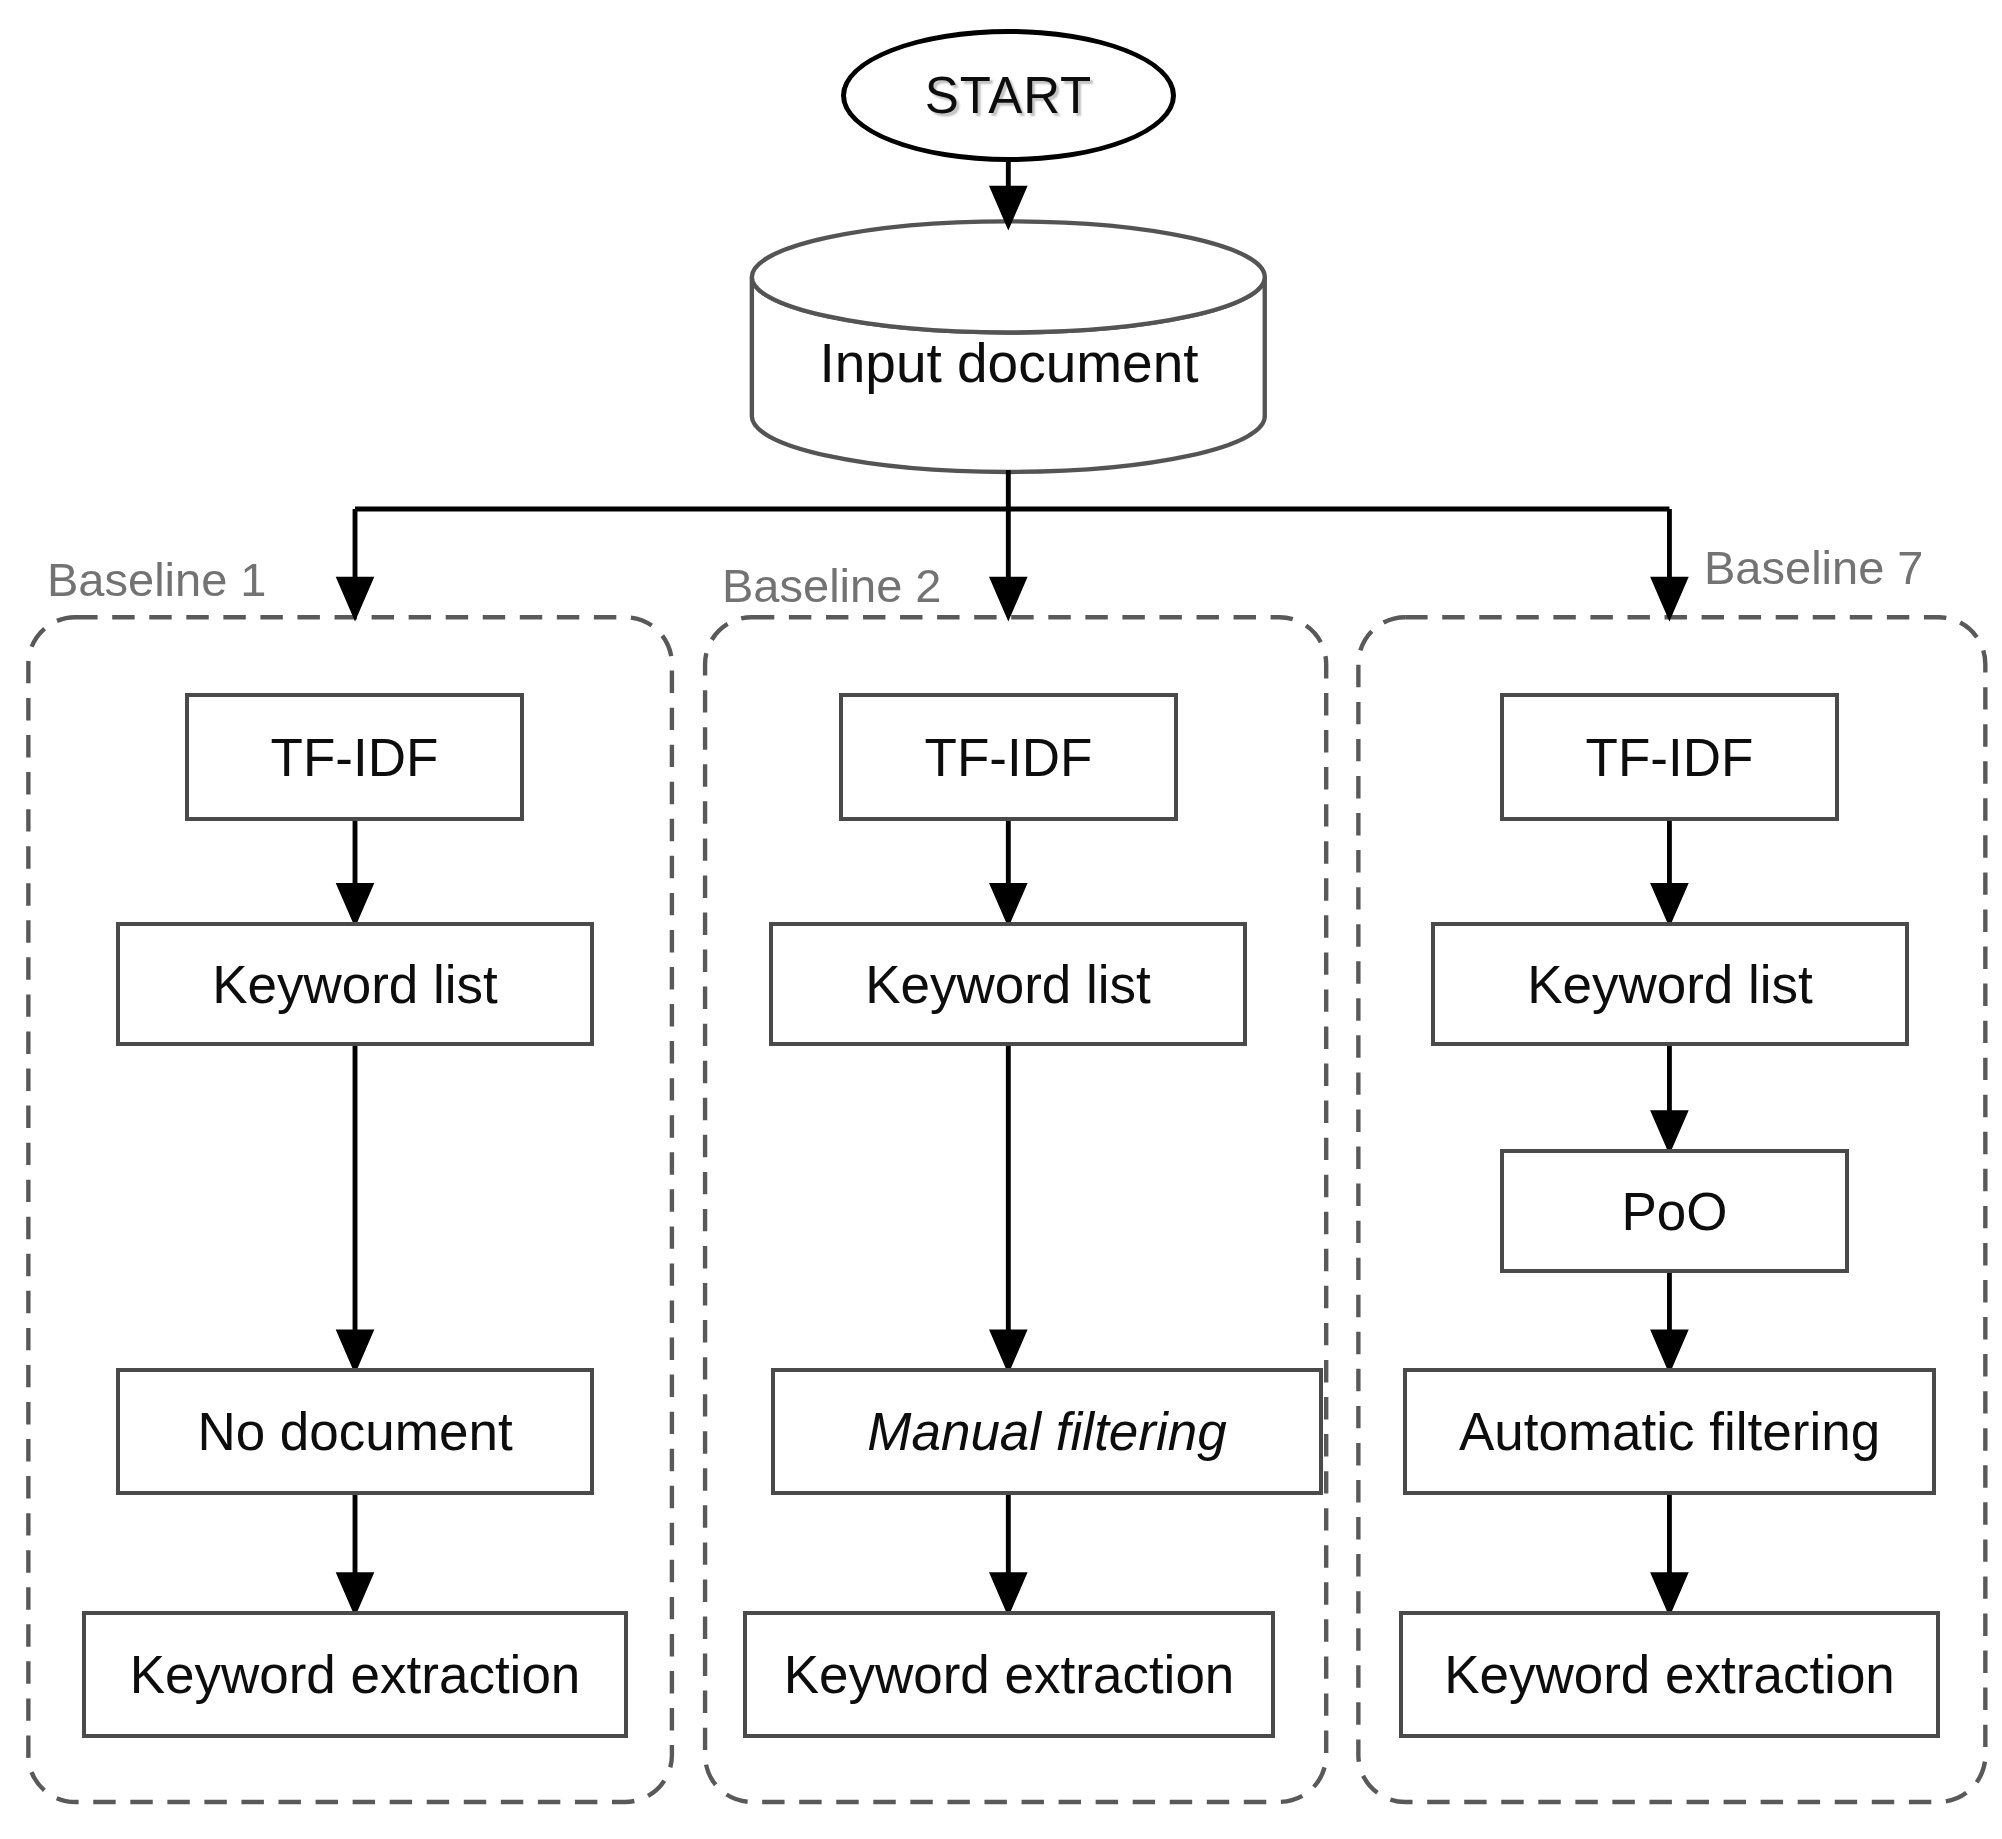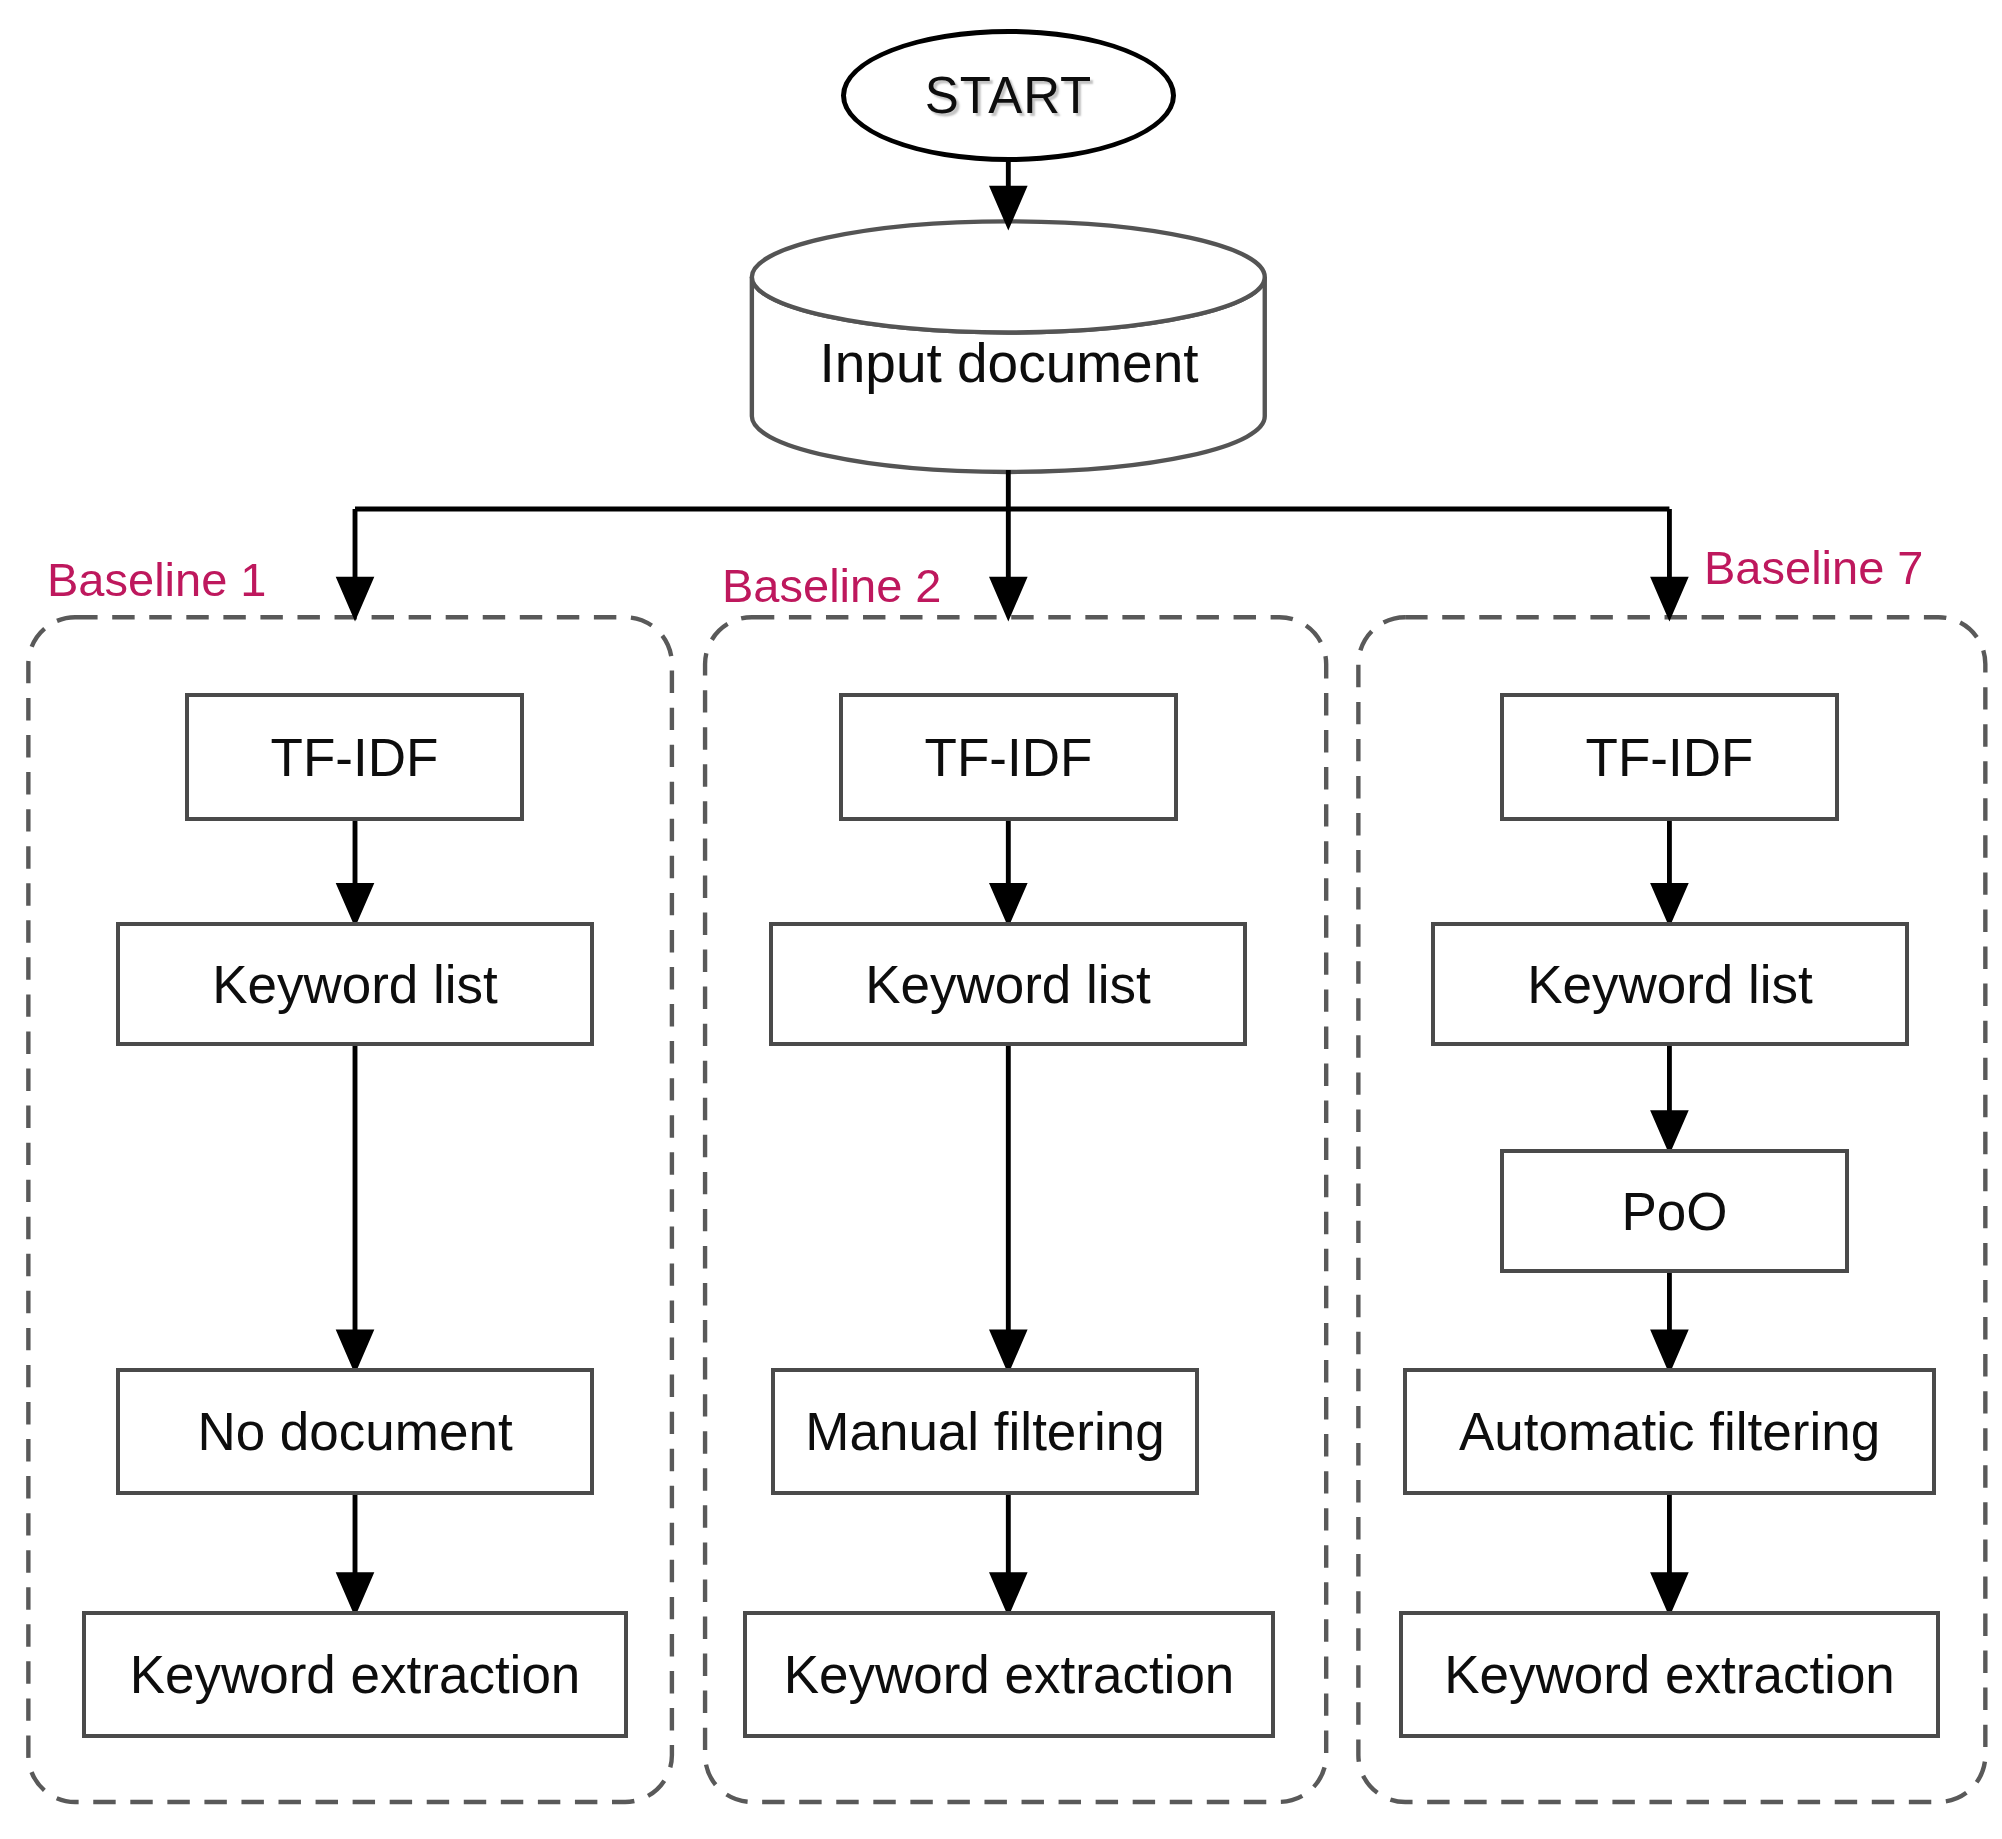--- a/index.html
+++ b/index.html
@@ -53,21 +53,21 @@
     display: flex;
     align-items: center;
     justify-content: center;
     white-space: nowrap;
   }
   .branch-label {
     position: absolute;
     font-size: 47px;
     font-weight: 400;
     white-space: nowrap;
-    color: #be185d;
+    color: #737373;
   }
 </style>
 </head>
 <body>
 
 <div class="canvas">
 
   <svg class="layer" viewBox="0 0 2053 1886">
 
     <rect x="29" y="633" width="660" height="1215" rx="48" fill="none" stroke="#595959" stroke-width="4.5" stroke-dasharray="23 15"></rect>
@@ -128,21 +128,21 @@
   <div class="branch-label" style="left:722px; top:558px;">Baseline 2</div>
   <div class="branch-label" style="left:1704px; top:540px;">Baseline 7</div>
 
   <div class="node process" style="left:185px; top:693px; width:339px; height:128px;">TF-IDF</div>
   <div class="node process" style="left:116px; top:922px; width:478px; height:124px;">Keyword list</div>
   <div class="node process" style="left:116px; top:1368px; width:478px; height:127px;">No document</div>
   <div class="node process" style="left:82px; top:1611px; width:546px; height:127px;">Keyword extraction</div>
 
   <div class="node process" style="left:839px; top:693px; width:339px; height:128px;">TF-IDF</div>
   <div class="node process" style="left:769px; top:922px; width:478px; height:124px;">Keyword list</div>
-  <div class="node process" style="left:771px; top:1368px; width:428px; height:127px;">Manual filtering</div>
+  <div class="node process" style="left:771px; top:1368px; width:552px; height:127px;font-style:italic;">Manual filtering</div>
   <div class="node process" style="left:743px; top:1611px; width:532px; height:127px;">Keyword extraction</div>
 
   <div class="node process" style="left:1500px; top:693px; width:339px; height:128px;">TF-IDF</div>
   <div class="node process" style="left:1431px; top:922px; width:478px; height:124px;">Keyword list</div>
   <div class="node process" style="left:1500px; top:1149px; width:349px; height:124px;">PoO</div>
   <div class="node process" style="left:1403px; top:1368px; width:533px; height:127px;">Automatic filtering</div>
   <div class="node process" style="left:1399px; top:1611px; width:541px; height:127px;">Keyword extraction</div>
 
 </div>
 

